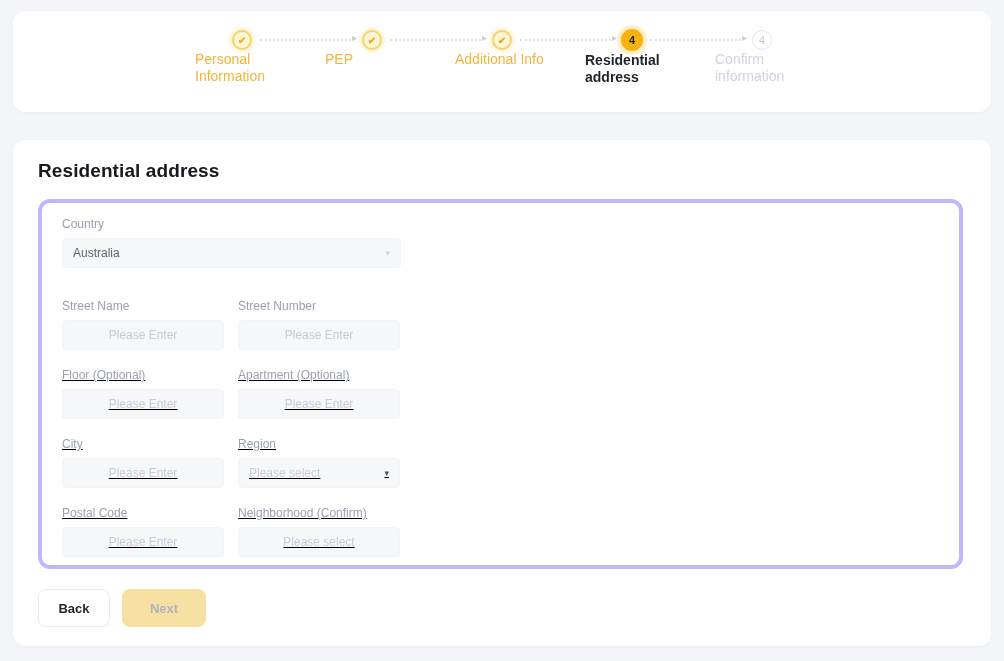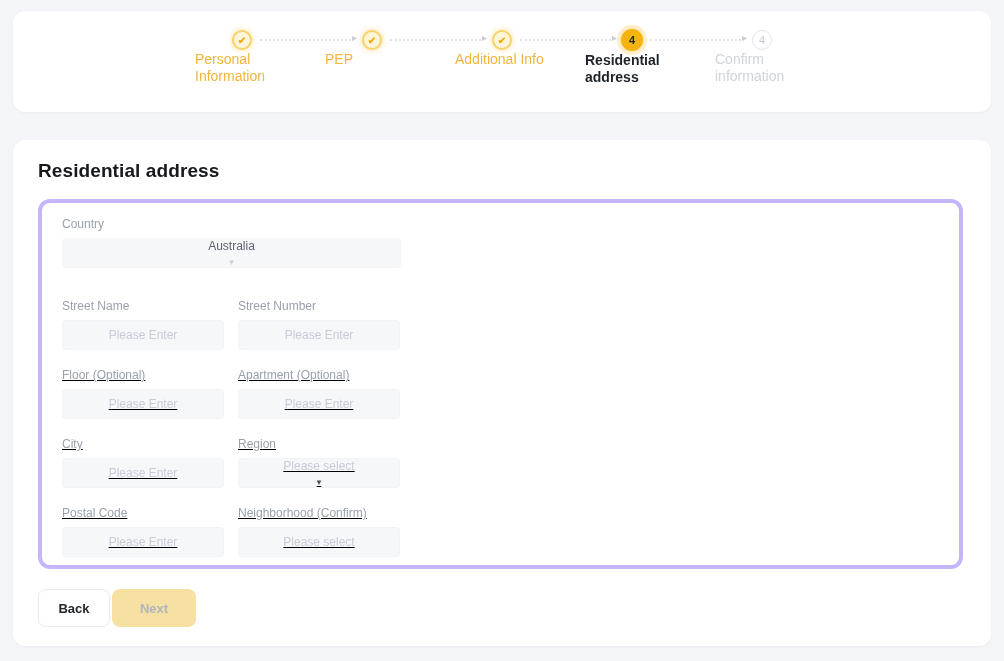--- a/index.html
+++ b/index.html
@@ -77,28 +77,28 @@
   .field.wide { width:339px; }
   .field-label { font-size:12px; line-height:15px; color:#9aa1ad; margin-bottom:6px; }
   .control {
     height:30px; width:100%;
     background:#f6f7f9; border:1px solid #f1f3f6; border-radius:4px;
     display:flex; align-items:center; padding:0 10px;
     font-size:12px; font-family:"Liberation Sans", sans-serif;
   }
   input.control { color:#5d6470; outline:none;text-align:center; }
   input.control::placeholder { color:#c7ccd6; }
-  .select-box { cursor:pointer; justify-content:space-between;flex-direction:column; }
+  .select-box { cursor:pointer; justify-content:space-between; }
   .select-value { color:#5d6470; }
   .select-value.muted { color:#c7ccd6; }
   .caret { font-size:9px; line-height:1; }
   .caret.light { color:#ccd1da; }
   .caret.dark { color:#4a5058; }
 
-  .actions { margin-top:20px; display:flex; gap:2px; }
+  .actions { margin-top:20px; display:flex; gap:12px; }
   .btn {
     height:38px; border-radius:8px; font-size:13px; font-weight:bold;
     font-family:"Liberation Sans", sans-serif; cursor:pointer;
     display:flex; align-items:center; justify-content:center;
   }
   .btn-back {
     width:72px; background:#ffffff; border:1px solid #e9ebef; color:#23262b;
     box-shadow:0 1px 2px rgba(0,0,0,0.02);
   }
   .btn-next {

